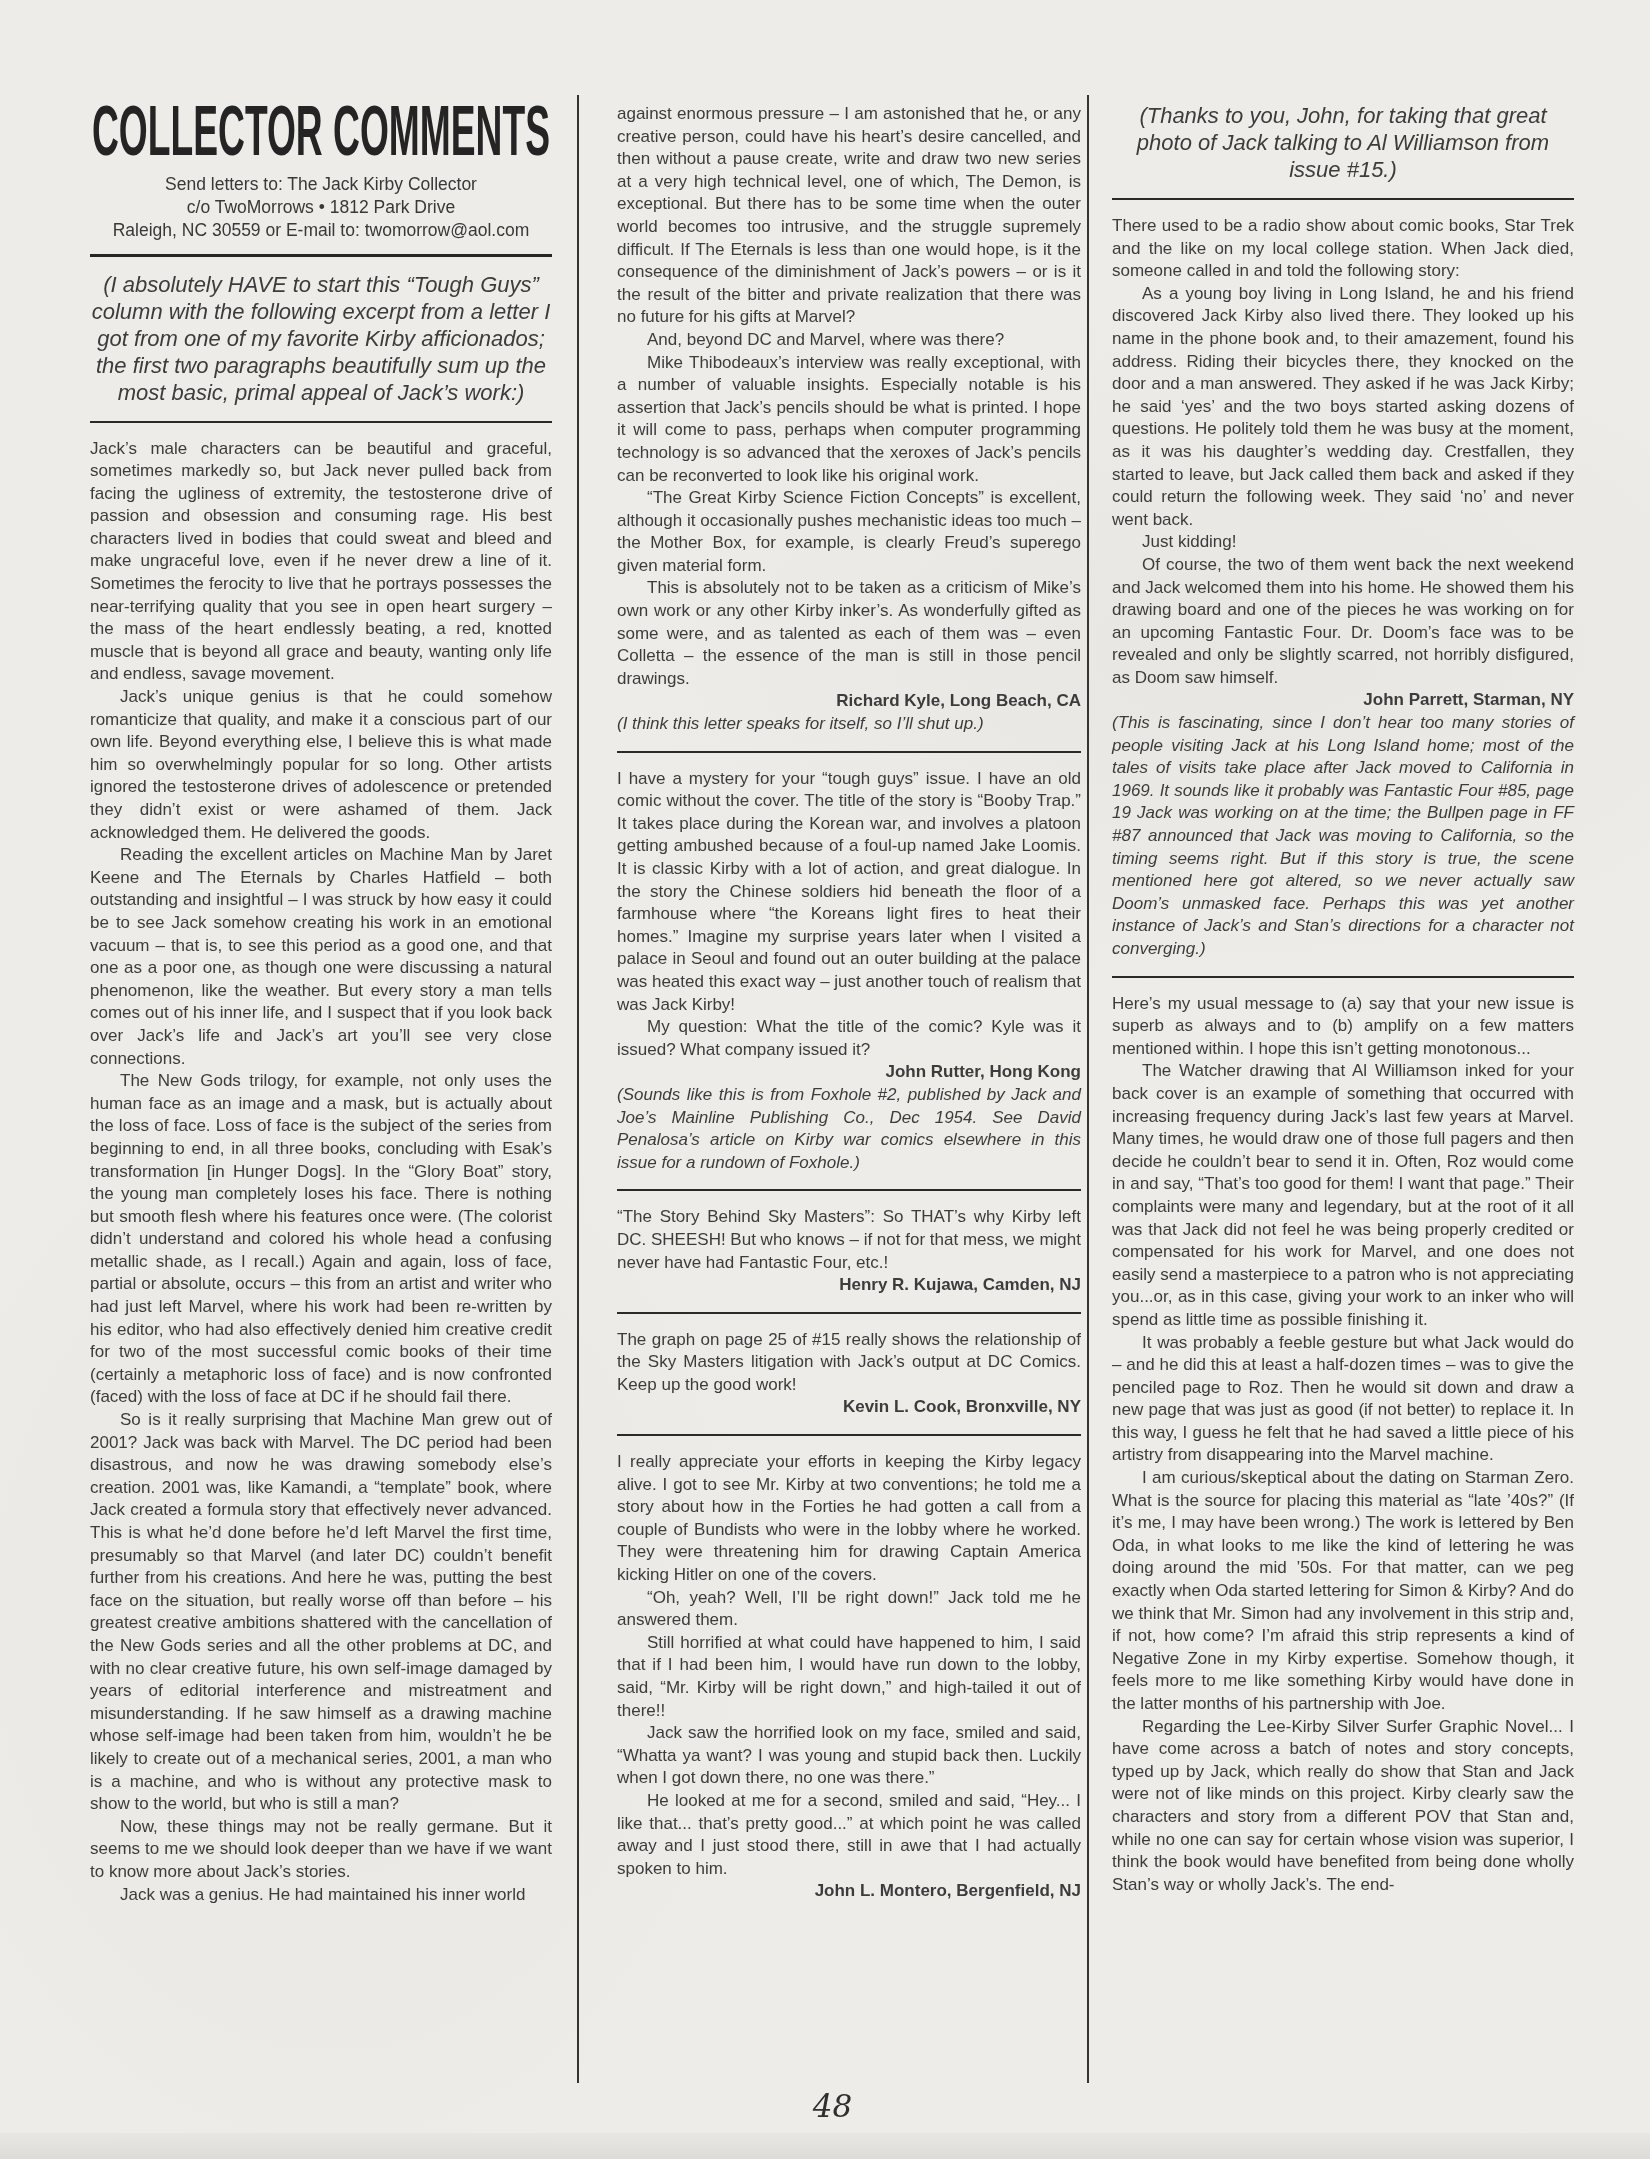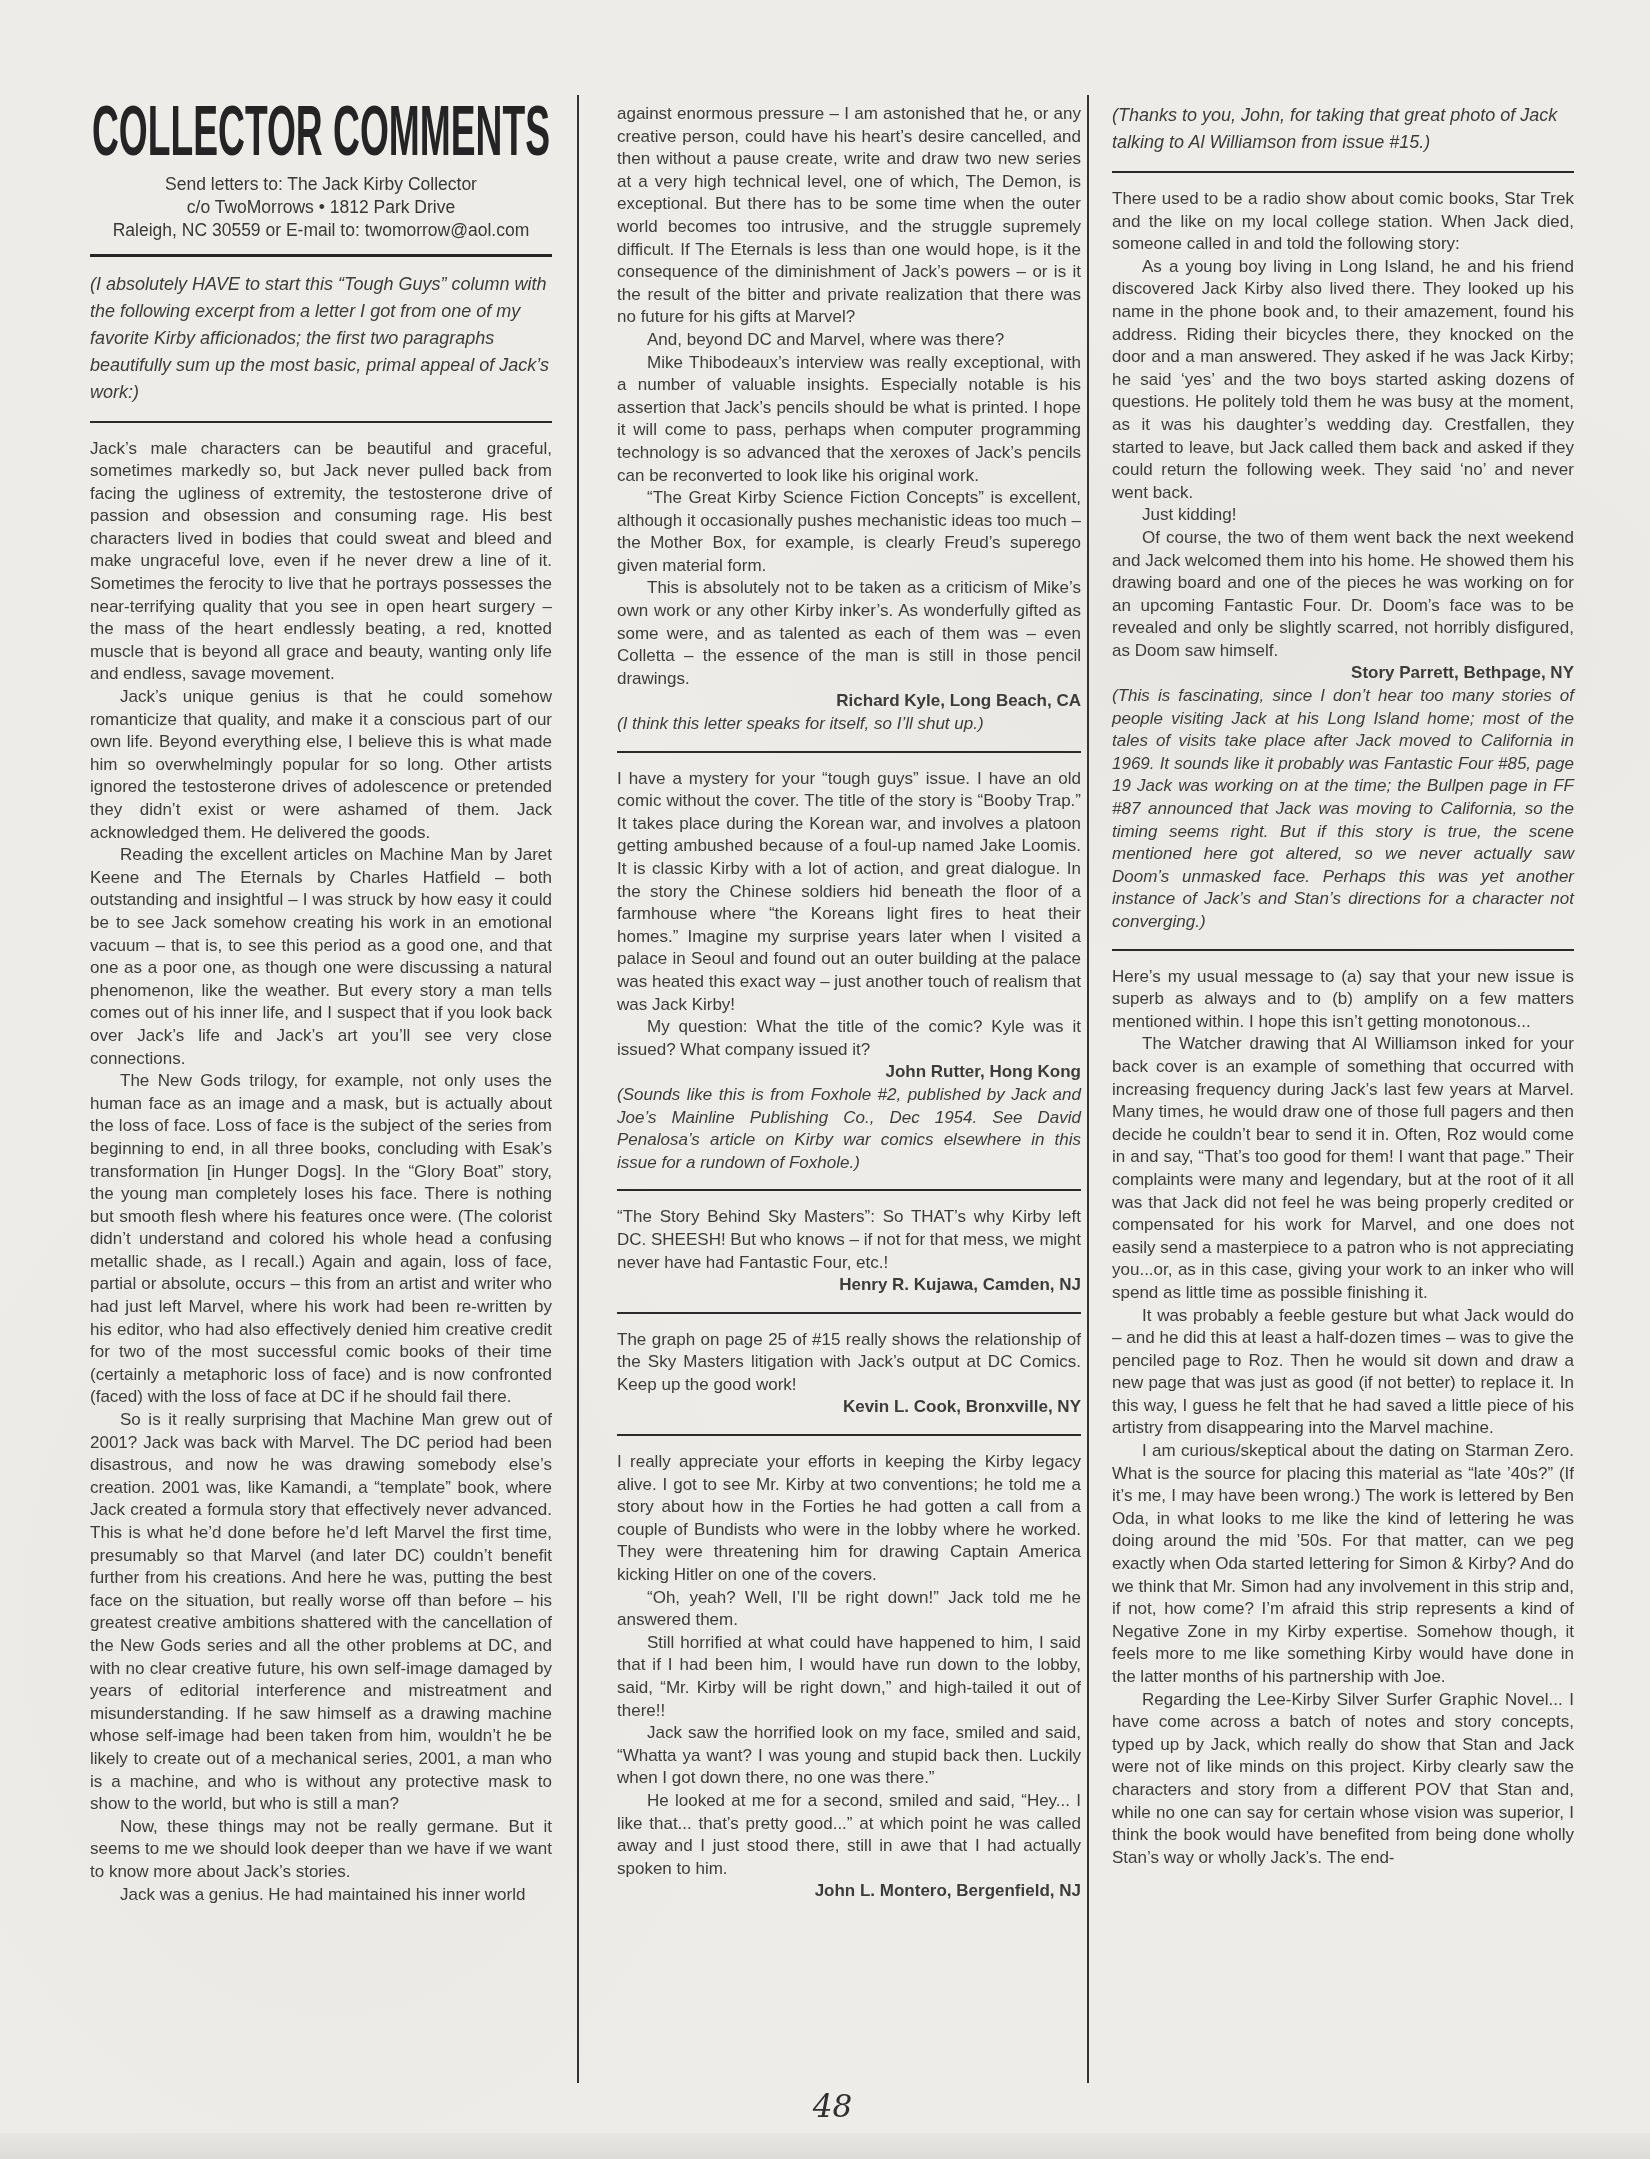--- a/index.html
+++ b/index.html
@@ -36,22 +36,22 @@
     position: absolute; top: 95px; height: 1988px; width: 2px;
     background: #343434;
   }
   #vrule1 { left: 577px; }
   #vrule2 { left: 1087px; }
   p { margin: 0; }
   .para.indent { text-indent: 30px; }
   .note { font-style: italic; }
   .sig  { font-weight: bold; text-align: right; }
   .intro {
-    font-style: italic; font-size: 18px; line-height: 27px;
-    text-align: left; margin: 4px 0 2px 0;
+    font-style: italic; font-size: 22px; line-height: 27px;
+    text-align: center; margin: 4px 0 2px 0;
   }
   .rule {
     height: 2px; background: #2a2a2a; margin: 15px 0;
   }
   .masthead { text-align: center; }
   .logo-svg { display: block; margin: 0 auto; }
   .address {
     font-size: 17.5px; line-height: 23px; margin-top: 4px;
     text-align: center; color: #383838;
   }
@@ -127,21 +127,21 @@
   </section>
 
   <section class="col" id="col3">
     <div>
         <p class="intro">(Thanks to you, John, for taking that great photo of Jack talking to Al Williamson from issue #15.)</p>
         <div class="rule"></div>
         <p class="para">There used to be a radio show about comic books, Star Trek and the like on my local college station. When Jack died, someone called in and told the following story:</p>
         <p class="para indent">As a young boy living in Long Island, he and his friend discovered Jack Kirby also lived there. They looked up his name in the phone book and, to their amazement, found his address. Riding their bicycles there, they knocked on the door and a man answered. They asked if he was Jack Kirby; he said ‘yes’ and the two boys started asking dozens of questions. He politely told them he was busy at the moment, as it was his daughter’s wedding day. Crestfallen, they started to leave, but Jack called them back and asked if they could return the following week. They said ‘no’ and never went back.</p>
         <p class="para indent">Just kidding!</p>
         <p class="para indent">Of course, the two of them went back the next weekend and Jack welcomed them into his home. He showed them his drawing board and one of the pieces he was working on for an upcoming Fantastic Four. Dr. Doom’s face was to be revealed and only be slightly scarred, not horribly disfigured, as Doom saw himself.</p>
-        <p class="sig">Story Parrett, Bethpage, NY</p>
+        <p class="sig">John Parrett, Starman, NY</p>
         <p class="note">(This is fascinating, since I don’t hear too many stories of people visiting Jack at his Long Island home; most of the tales of visits take place after Jack moved to California in 1969. It sounds like it probably was Fantastic Four #85, page 19 Jack was working on at the time; the Bullpen page in FF #87 announced that Jack was moving to California, so the timing seems right. But if this story is true, the scene mentioned here got altered, so we never actually saw Doom’s unmasked face. Perhaps this was yet another instance of Jack’s and Stan’s directions for a character not converging.)</p>
         <div class="rule"></div>
         <p class="para">Here’s my usual message to (a) say that your new issue is superb as always and to (b) amplify on a few matters mentioned within. I hope this isn’t getting monotonous...</p>
         <p class="para indent">The Watcher drawing that Al Williamson inked for your back cover is an example of something that occurred with increasing frequency during Jack’s last few years at Marvel. Many times, he would draw one of those full pagers and then decide he couldn’t bear to send it in. Often, Roz would come in and say, “That’s too good for them! I want that page.” Their complaints were many and legendary, but at the root of it all was that Jack did not feel he was being properly credited or compensated for his work for Marvel, and one does not easily send a masterpiece to a patron who is not appreciating you...or, as in this case, giving your work to an inker who will spend as little time as possible finishing it.</p>
         <p class="para indent">It was probably a feeble gesture but what Jack would do – and he did this at least a half-dozen times – was to give the penciled page to Roz. Then he would sit down and draw a new page that was just as good (if not better) to replace it. In this way, I guess he felt that he had saved a little piece of his artistry from disappearing into the Marvel machine.</p>
         <p class="para indent">I am curious/skeptical about the dating on Starman Zero. What is the source for placing this material as “late ’40s?” (If it’s me, I may have been wrong.) The work is lettered by Ben Oda, in what looks to me like the kind of lettering he was doing around the mid ’50s. For that matter, can we peg exactly when Oda started lettering for Simon &amp; Kirby? And do we think that Mr. Simon had any involvement in this strip and, if not, how come? I’m afraid this strip represents a kind of Negative Zone in my Kirby expertise. Somehow though, it feels more to me like something Kirby would have done in the latter months of his partnership with Joe.</p>
         <p class="para indent">Regarding the Lee-Kirby Silver Surfer Graphic Novel... I have come across a batch of notes and story concepts, typed up by Jack, which really do show that Stan and Jack were not of like minds on this project. Kirby clearly saw the characters and story from a different POV that Stan and, while no one can say for certain whose vision was superior, I think the book would have benefited from being done wholly Stan’s way or wholly Jack’s. The end-</p>
       </div>
   </section>
 

